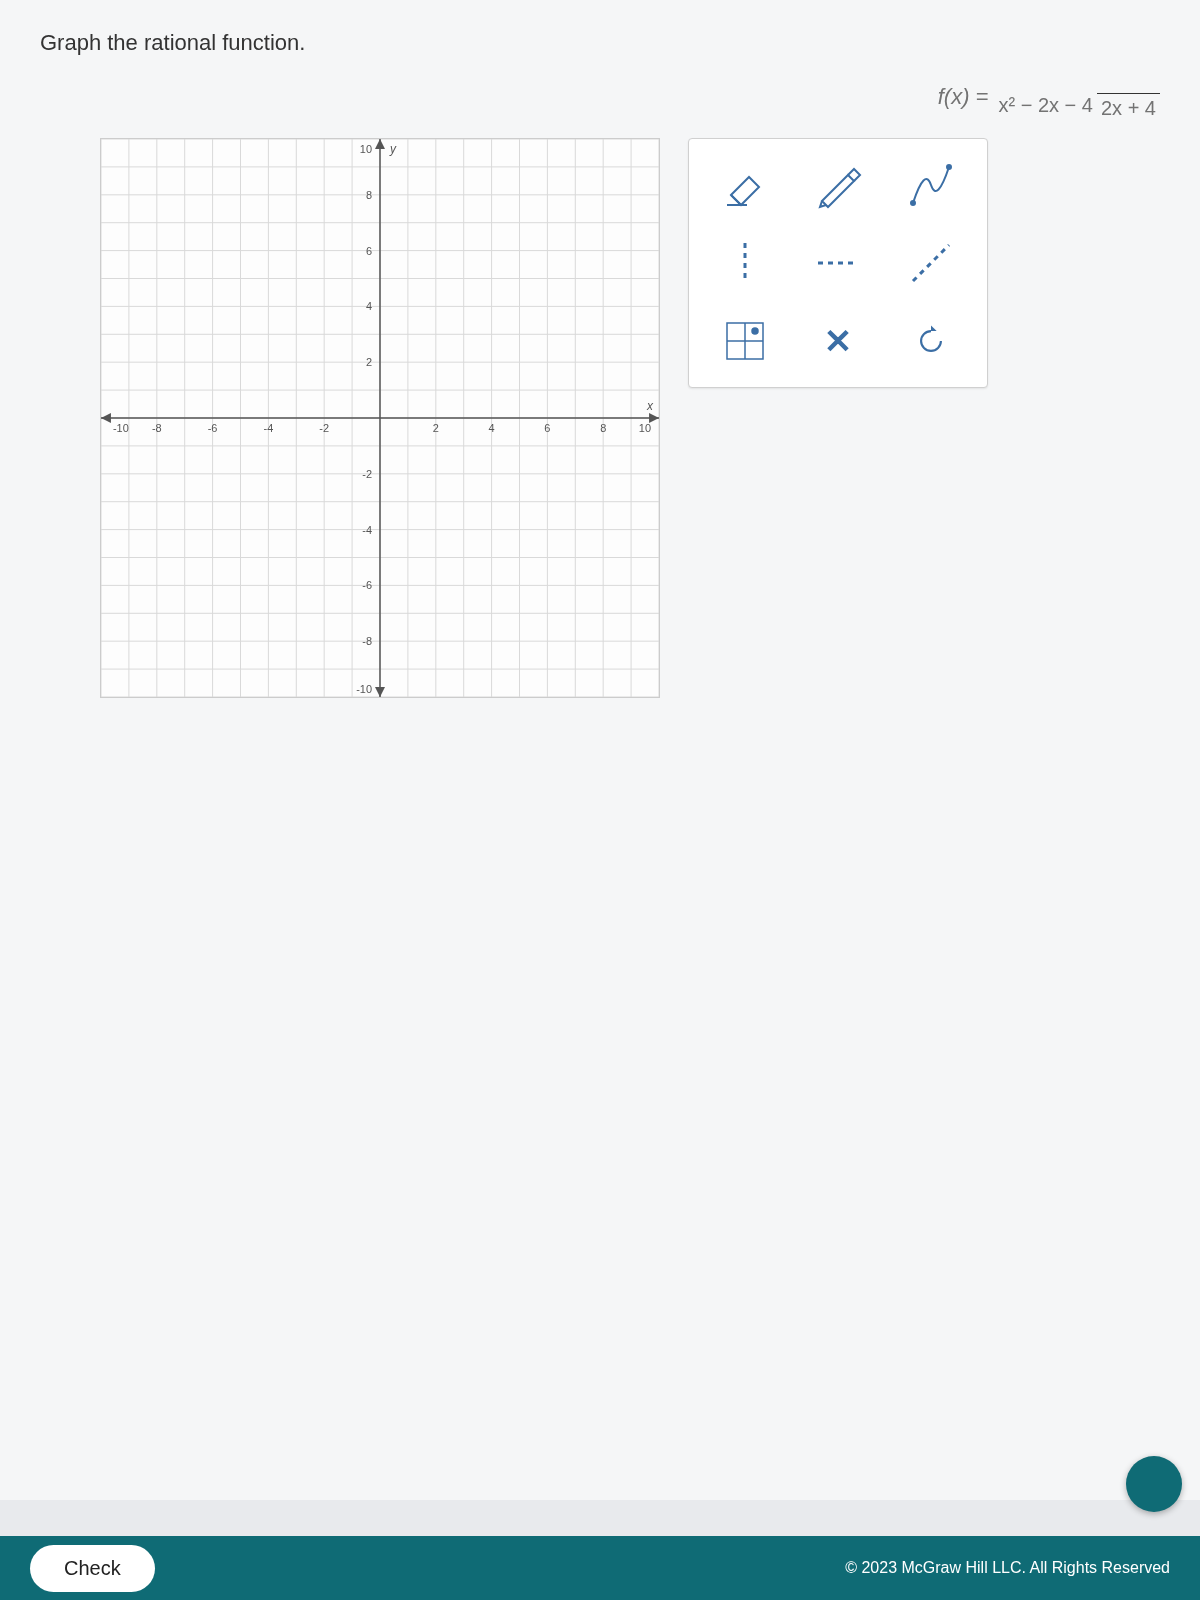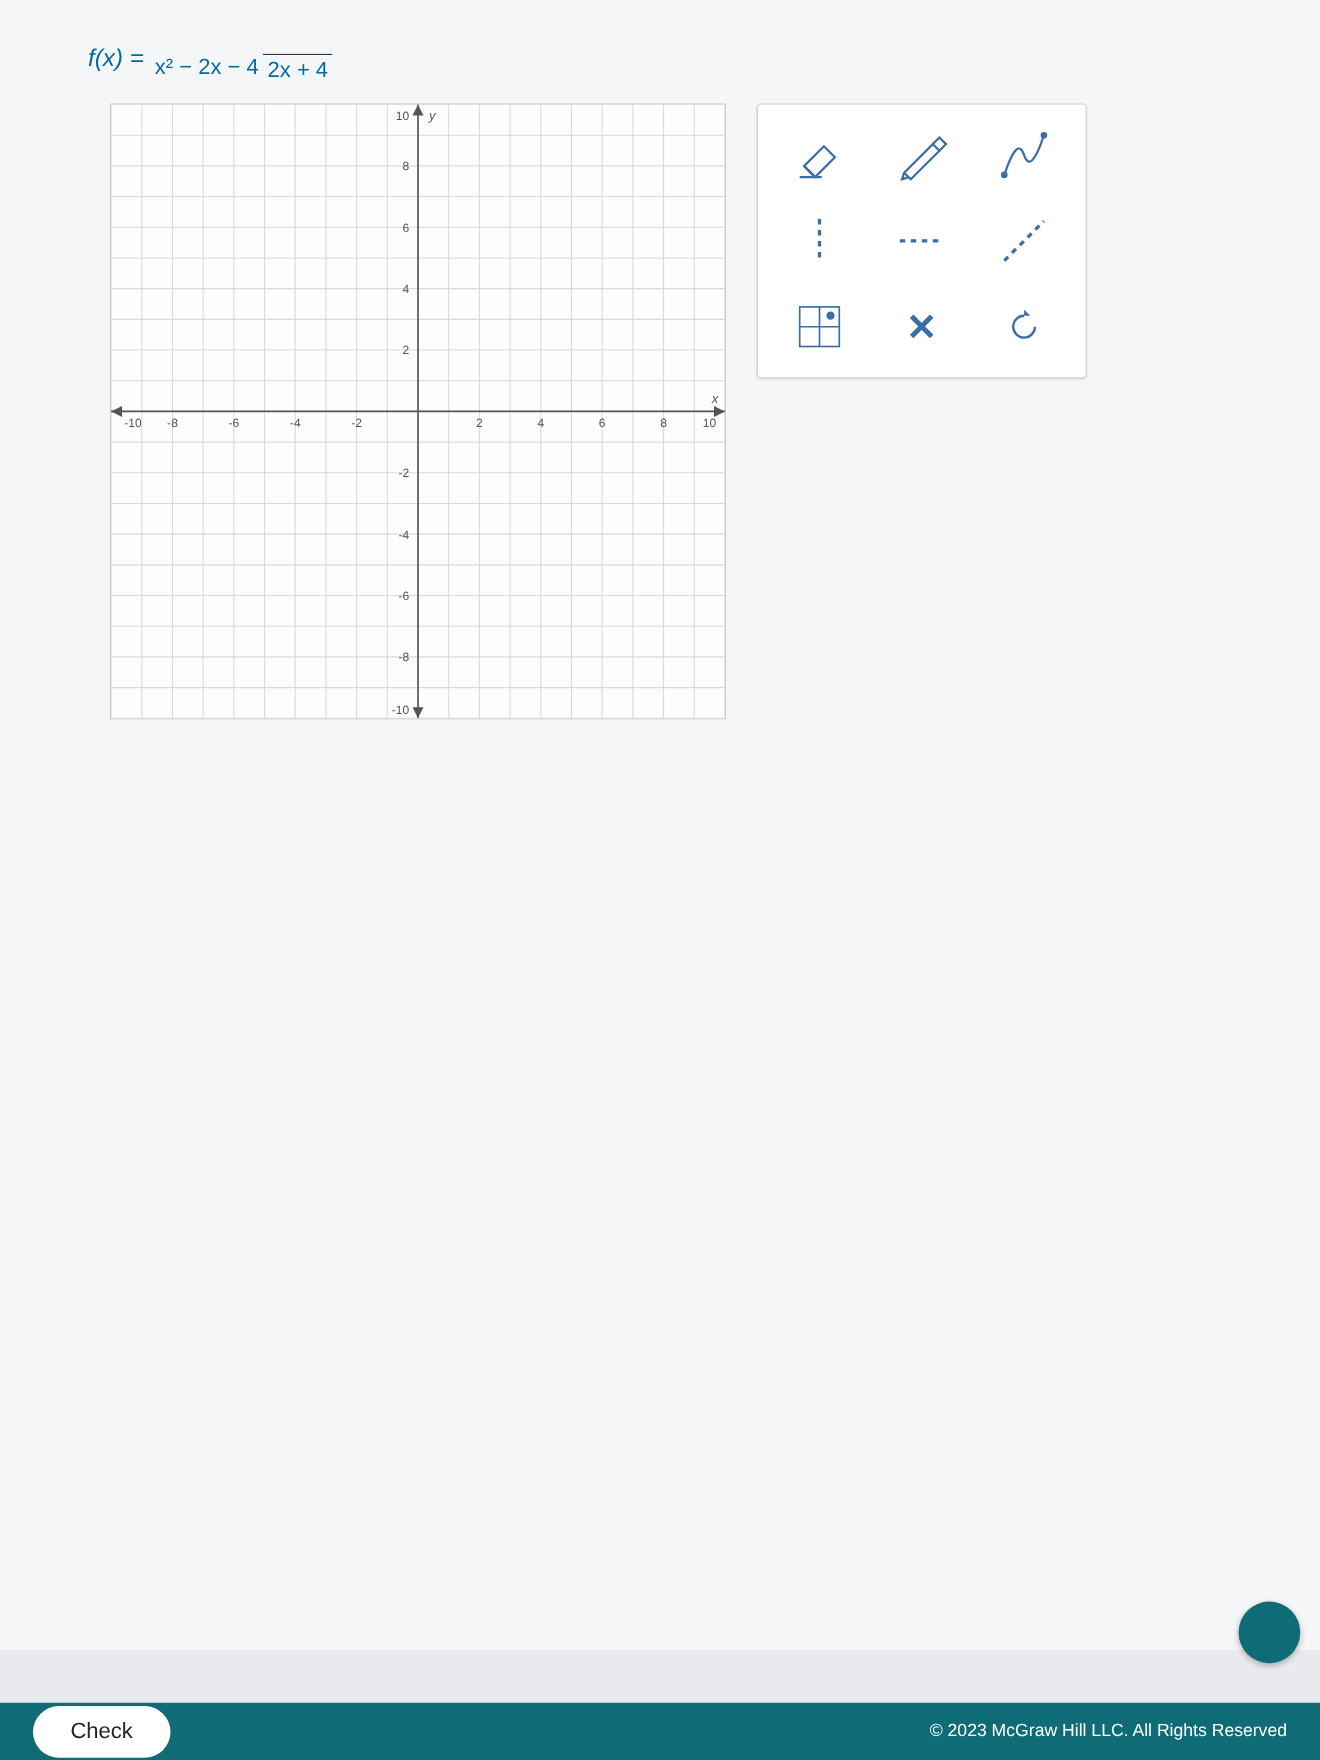--- a/index.html
+++ b/index.html
@@ -16,24 +16,25 @@
     padding: 30px 40px 20px 40px;
     min-height: 1500px;
   }
   .prompt-line1 {
     font-size: 22px;
     color: #333;
     margin-bottom: 18px;
   }
   .formula {
     font-size: 22px;
-    color: #0369a1;
+    color: #737373;
     margin: 0 0 18px 40px;
     display: flex;
     align-items: center;
+    justify-content: flex-end;
   }
   .fx { font-style: italic; }
   .frac {
     display: inline-flex;
     align-items: center;
     margin-left: 6px;
     font-size: 20px;
     margin-top: 19px;
   }
   .num { padding: 0 4px 2px 4px; }
@@ -83,21 +84,21 @@
     justify-content: center;
     cursor: pointer;
     color: #3b6ea5;
   }
   .tool svg { width: 48px; height: 48px; }
   .tool-x { font-size: 34px; font-weight: bold; color: #3b6ea5; }
   .tool-reset svg { width: 34px; height: 34px; }
   .bottom-bar {
     position: absolute;
     bottom: 0; left: 0; right: 0;
-    height: 52px;
+    height: 64px;
     background: #0f6b75;
     display: flex;
     align-items: center;
     justify-content: space-between;
     padding: 0 30px;
   }
   .check-btn {
     background: #fff;
     color: #222;
     border: none;
@@ -118,20 +119,21 @@
     border-radius: 50%;
     background: #0f6b75;
     box-shadow: 0 2px 6px rgba(0,0,0,0.3);
   }
 </style>
 </head>
 <body>
 
 <div class="content-area">
 
+  <div class="prompt-line1">Graph the rational function.</div>
 
   <div class="formula">
     <span class="fx">f(x) =</span>
     <span class="frac">
       <span class="num">x² − 2x − 4</span>
       <span class="den">2x + 4</span>
     </span>
   </div>
 
 

